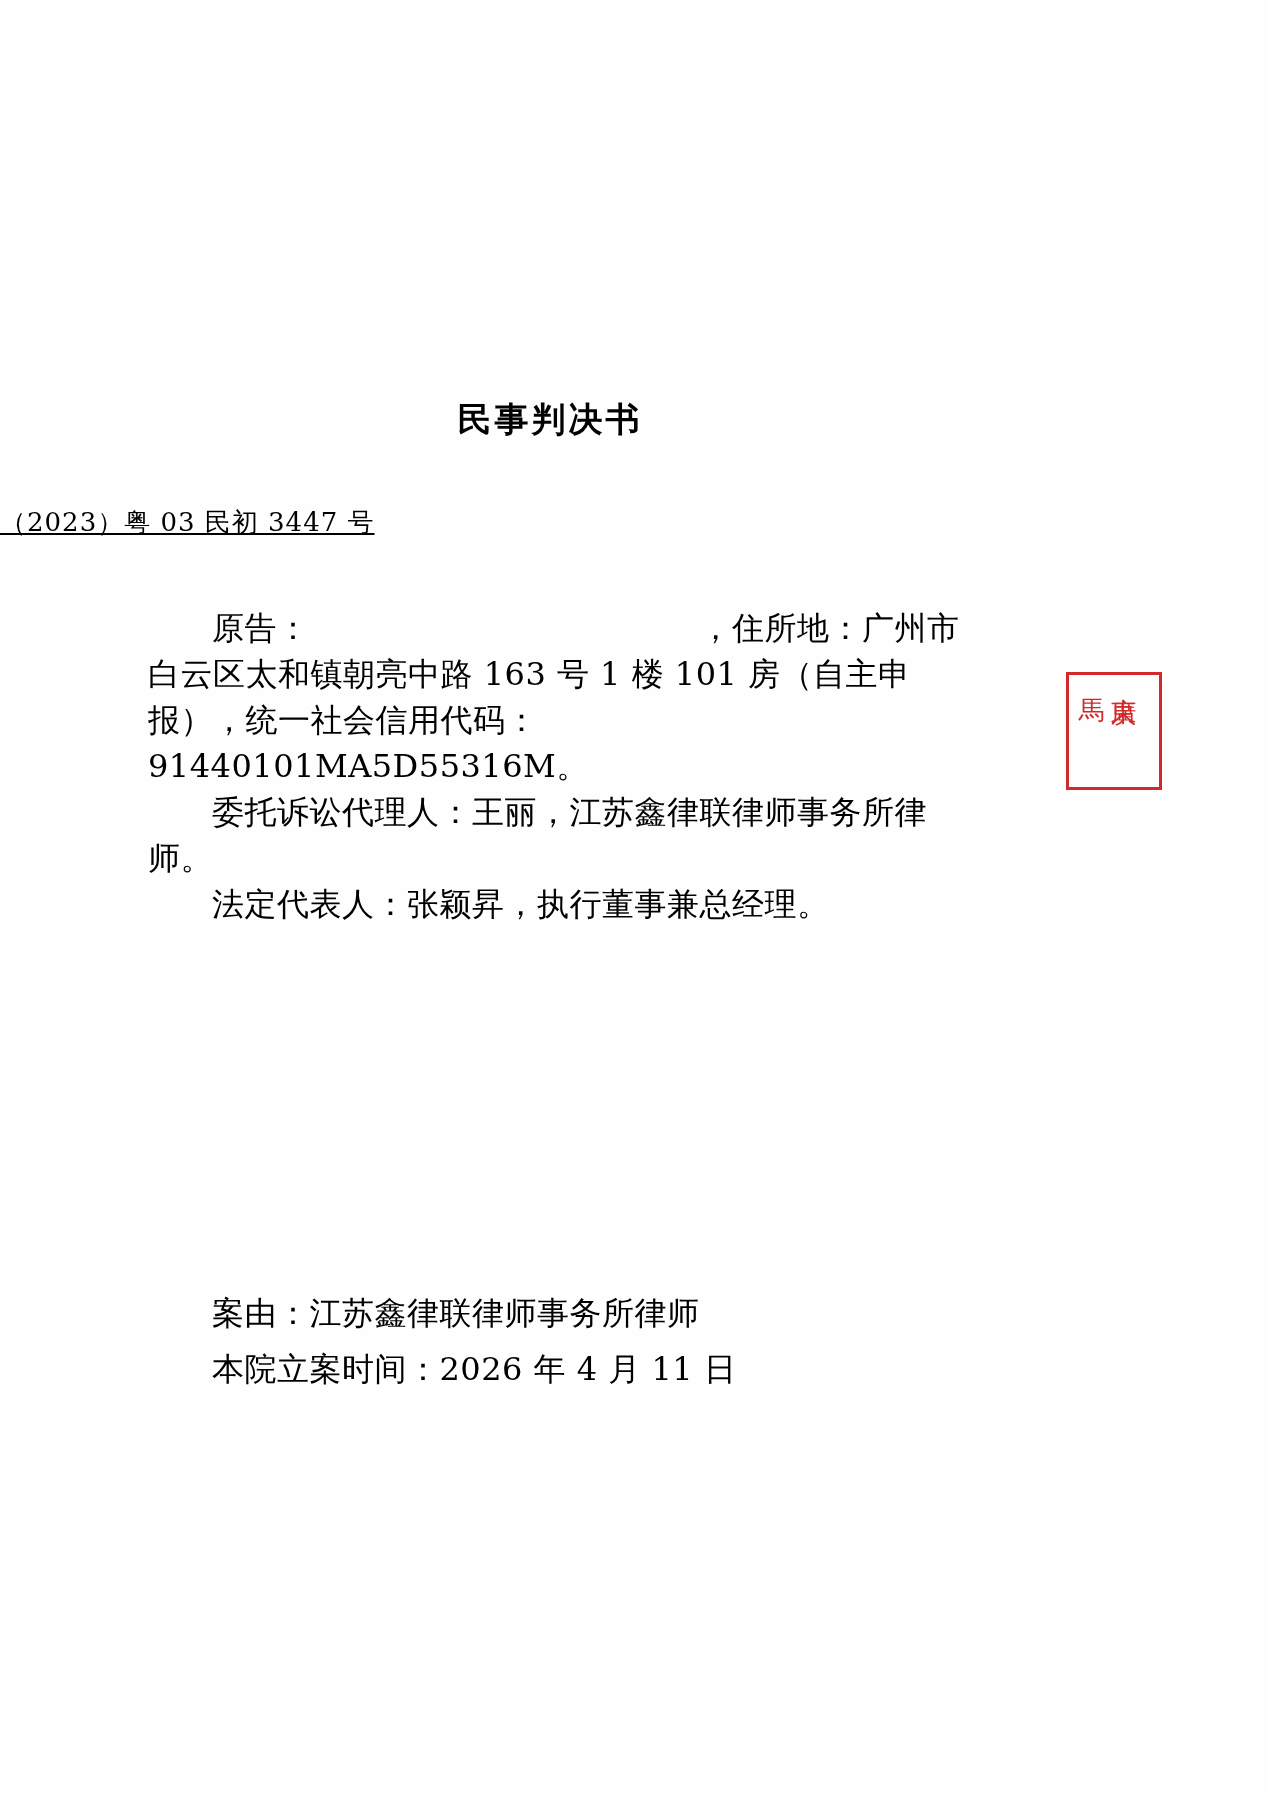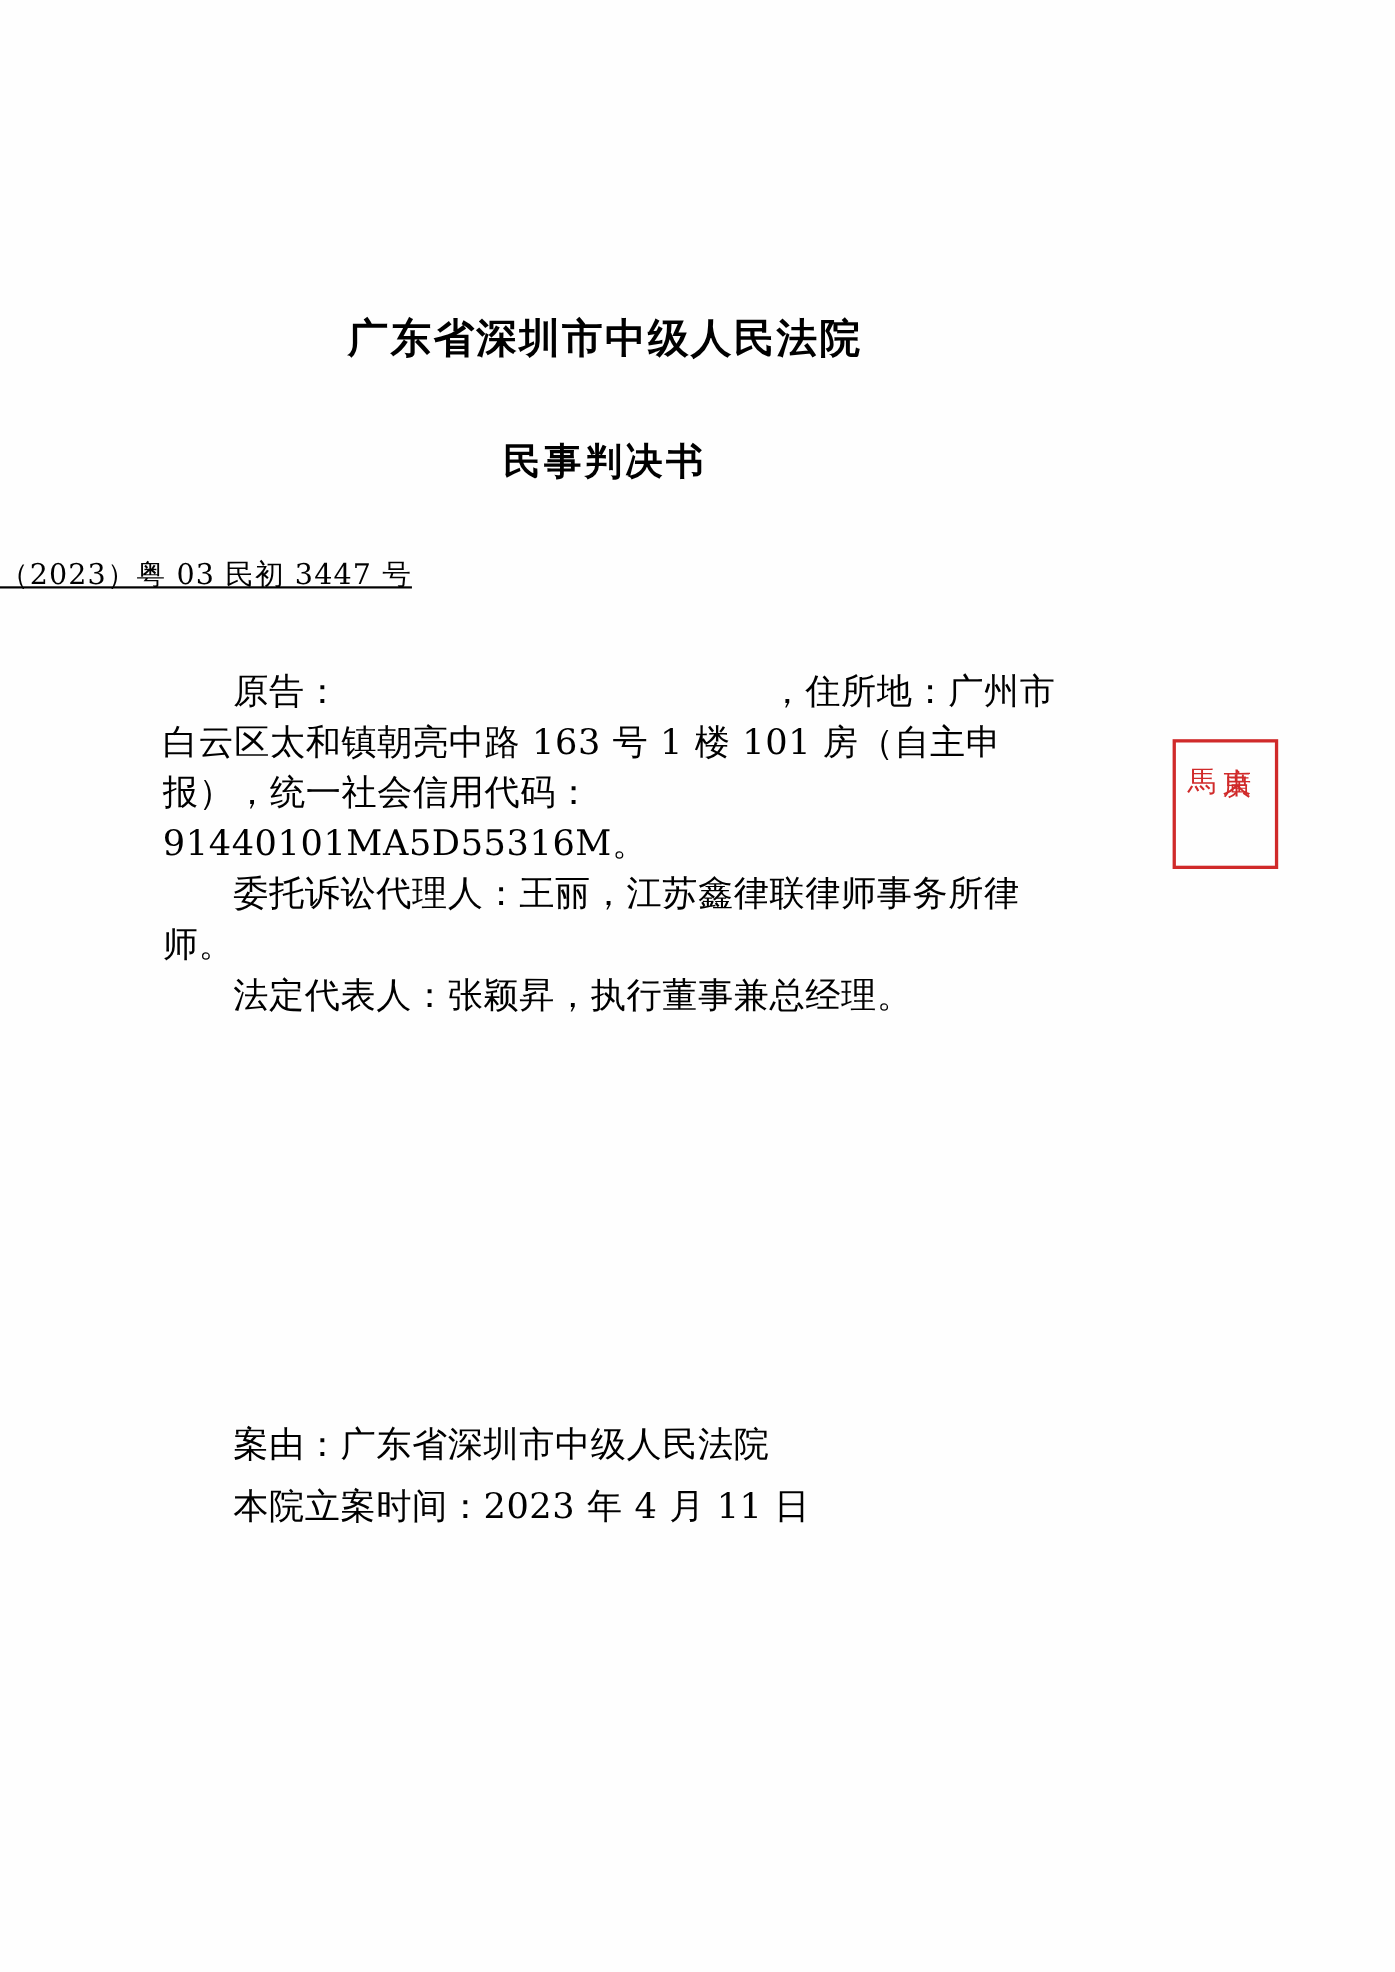--- a/index.html
+++ b/index.html
@@ -100,35 +100,34 @@
     color: #d02a2a;
   }
   .seal-col-1 { top: 3px; left: 40px; height: 108px; }
   .seal-col-2 { top: 3px; left: 8px; height: 108px; }
 </style>
 </head>
 <body>
 
 <div class="page">
 
-  <div class="doc-title">广东省深圳市中级人民法院</div>
 
   <div class="doc-subtitle">民事判决书</div>
 
   <div class="case-number">（2023）粤 03 民初 3447 号</div>
 
   <div class="body-block party-block">
     <p class="p-indent"><span>原告：</span><span class="blank-span"></span><span>，住所地：</span><span>广州市白云区太和镇朝亮中路 163 号 1 楼 101 房（自主申报），统一社会信用代码：91440101MA5D55316M。</span></p>
     <p class="p-indent">委托诉讼代理人：王丽，江苏鑫律联律师事务所律师。</p>
     <p class="p-indent">法定代表人：张颖昇，执行董事兼总经理。</p>
   </div>
 
   <div class="body-block case-cause-block">
-    <p class="p-indent">案由：广东省深圳市中级人民法院</p>
-    <p class="p-indent">本院立案时间：2023 年 4 月 11 日</p>
+    <p class="p-indent">案由：江苏鑫律联律师事务所律师</p>
+    <p class="p-indent">本院立案时间：2026 年 4 月 11 日</p>
   </div>
 
   <div class="seal">
     <span class="seal-col seal-col-1">廣東</span>
     <span class="seal-col seal-col-2">馬</span>
   </div>
 
 </div>
 
 </body></html>

